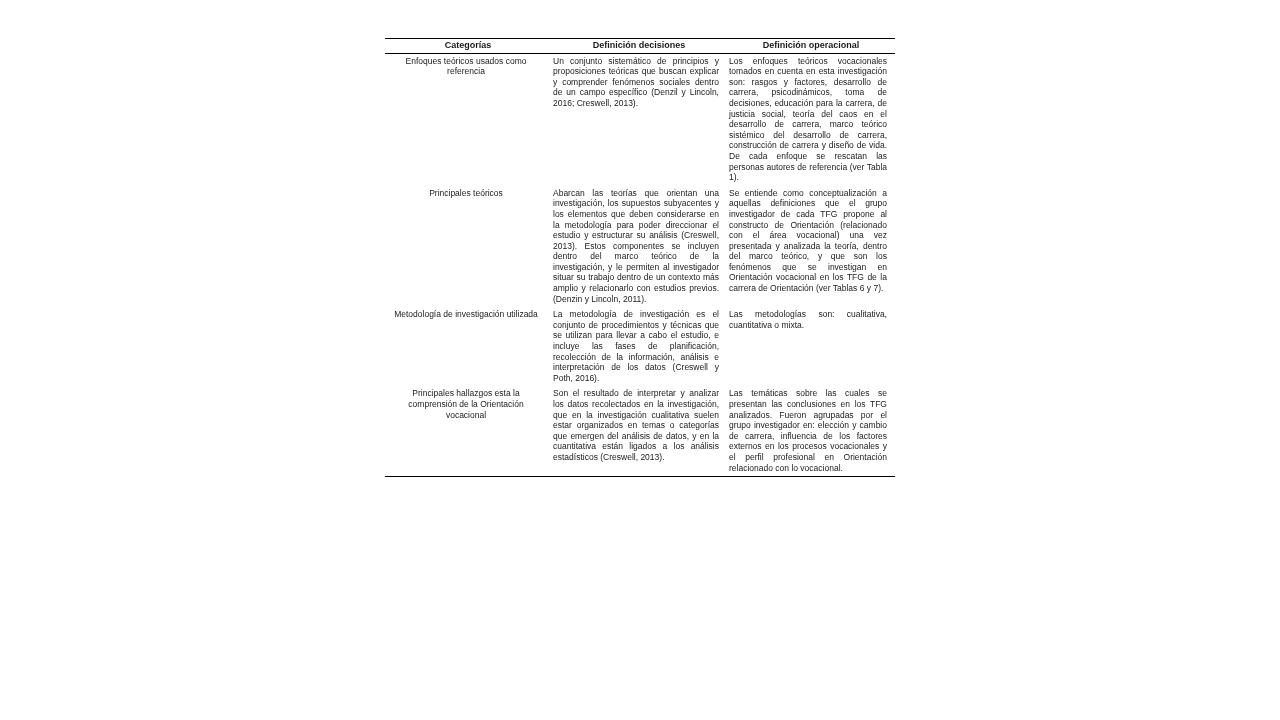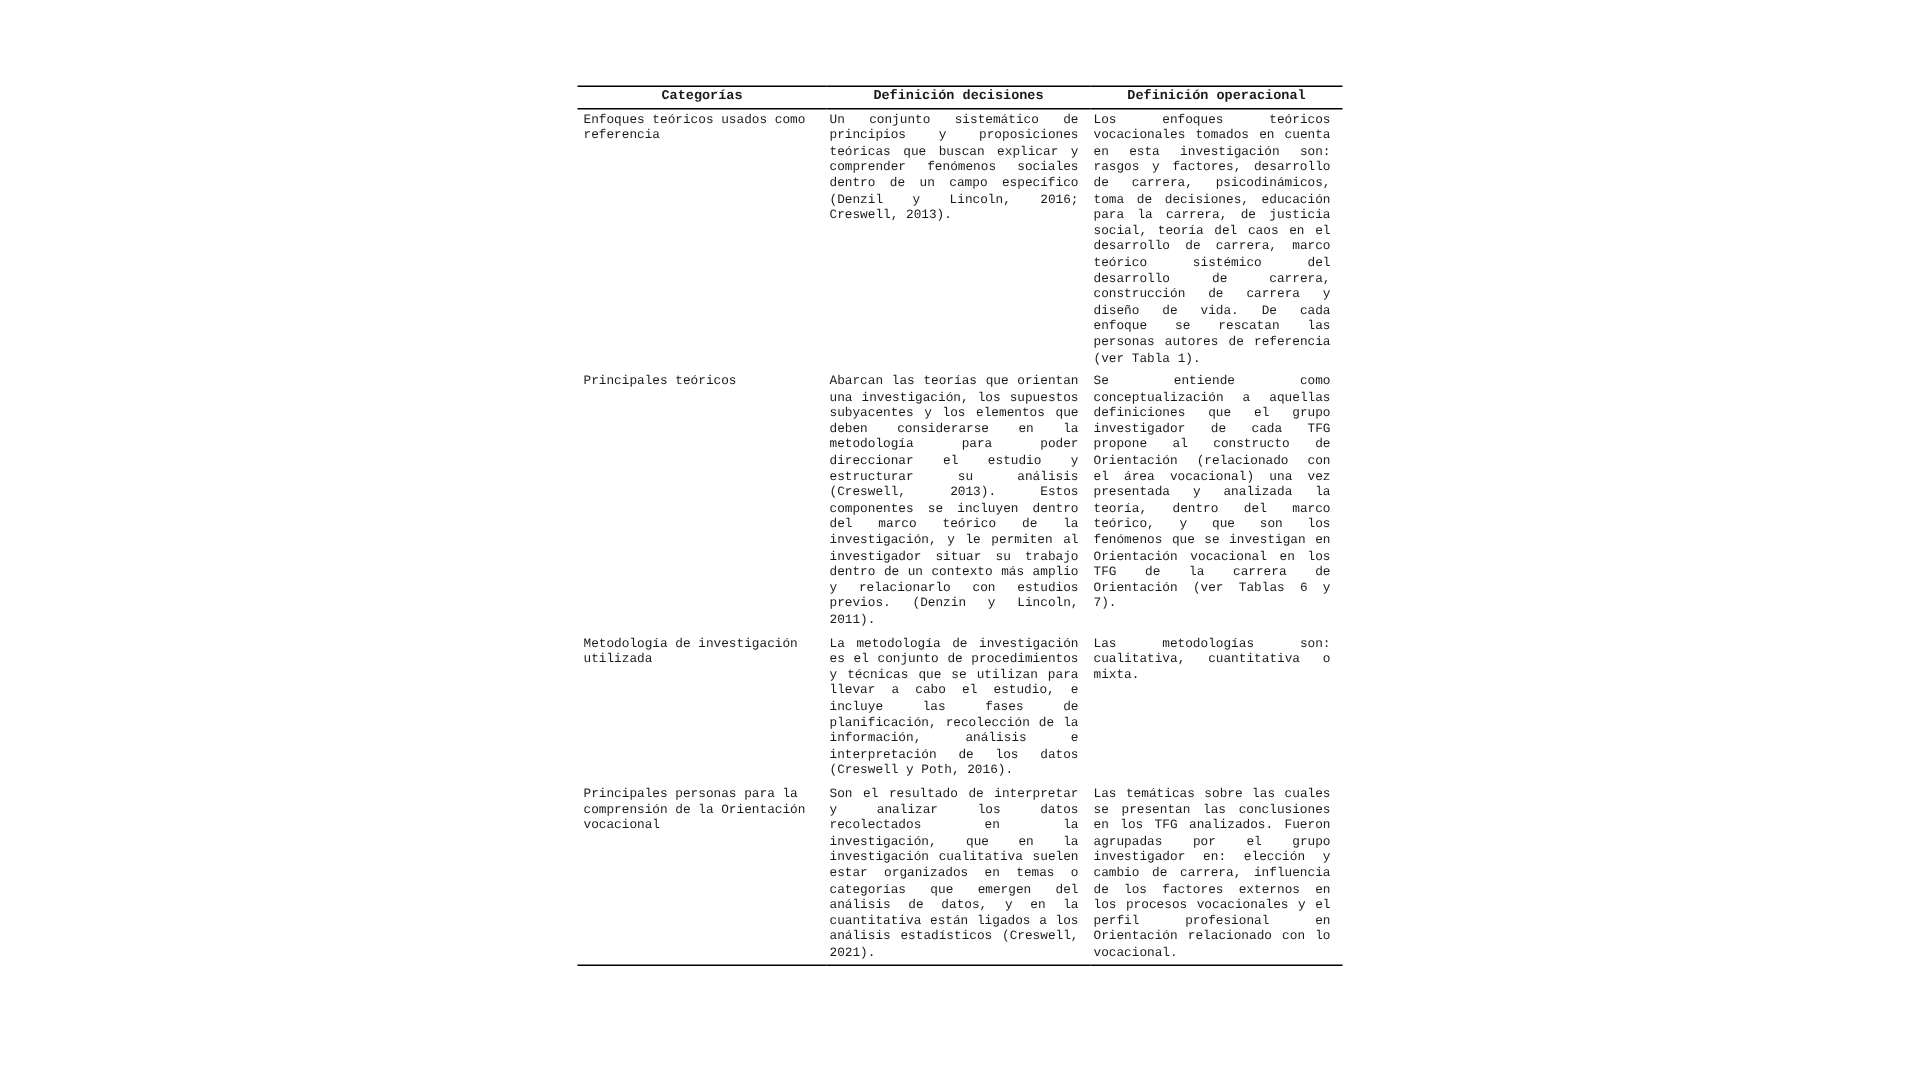--- a/index.html
+++ b/index.html
@@ -11,48 +11,47 @@
   .page {
     position: relative;
     width: 1280px;
     height: 720px;
     background: #ffffff;
     overflow: hidden;
   }
   .apa-table {
     position: absolute;
     left: 385px;
-    top: 57px;
+    top: 38px;
     width: 510px;
     border-collapse: collapse;
     table-layout: fixed;
     color: #1a1a1a;
     font-size: 8.5px;
     line-height: 10.6px;
-    font-family: Liberation Mono, monospace;
   }
   .apa-table col.c1 { width: 166px; }
   .apa-table col.c2 { width: 176px; }
   .apa-table col.c3 { width: 168px; }
 
   .apa-table thead th {
     border-top: 1.4px solid #000;
     border-bottom: 1px solid #000;
     font-weight: bold;
     text-align: center;
     font-size: 9px;
     padding: 1px 4px 2px 4px;
     vertical-align: middle;
   }
   .apa-table tbody td {
     vertical-align: top;
     padding: 2px 8px 3px 2px;
   }
   .apa-table tbody td.cat {
-    text-align: left;
+    text-align: center;
     padding-left: 4px;
   }
   .apa-table tbody td.def {
     text-align: justify;
     text-justify: inter-word;
     hyphens: none;
   }
   .apa-table tbody tr:last-child td {
     border-bottom: 1.4px solid #000;
   }
@@ -84,19 +83,19 @@
         <td class="cat">Principales teóricos</td>
         <td class="def">Abarcan las teorías que orientan una investigación, los supuestos subyacentes y los elementos que deben considerarse en la metodología para poder direccionar el estudio y estructurar su análisis (Creswell, 2013). Estos componentes se incluyen dentro del marco teórico de la investigación, y le permiten al investigador situar su trabajo dentro de un contexto más amplio y relacionarlo con estudios previos. (Denzin y Lincoln, 2011).</td>
         <td class="def">Se entiende como conceptualización a aquellas definiciones que el grupo investigador de cada TFG propone al constructo de Orientación (relacionado con el área vocacional) una vez presentada y analizada la teoría, dentro del marco teórico, y que son los fenómenos que se investigan en Orientación vocacional en los TFG de la carrera de Orientación (ver Tablas 6 y 7).</td>
       </tr>
       <tr>
         <td class="cat">Metodología de investigación utilizada</td>
         <td class="def">La metodología de investigación es el conjunto de procedimientos y técnicas que se utilizan para llevar a cabo el estudio, e incluye las fases de planificación, recolección de la información, análisis e interpretación de los datos (Creswell y Poth, 2016).</td>
         <td class="def">Las metodologías son: cualitativa, cuantitativa o mixta.</td>
       </tr>
       <tr>
-        <td class="cat">Principales personas para la comprensión de la Orientación vocacional</td>
-        <td class="def">Son el resultado de interpretar y analizar los datos recolectados en la investigación, que en la investigación cualitativa suelen estar organizados en temas o categorías que emergen del análisis de datos, y en la cuantitativa están ligados a los análisis estadísticos (Creswell, 2021).</td>
+        <td class="cat">Principales hallazgos esta la comprensión de la Orientación vocacional</td>
+        <td class="def">Son el resultado de interpretar y analizar los datos recolectados en la investigación, que en la investigación cualitativa suelen estar organizados en temas o categorías que emergen del análisis de datos, y en la cuantitativa están ligados a los análisis estadísticos (Creswell, 2013).</td>
         <td class="def">Las temáticas sobre las cuales se presentan las conclusiones en los TFG analizados. Fueron agrupadas por el grupo investigador en: elección y cambio de carrera, influencia de los factores externos en los procesos vocacionales y el perfil profesional en Orientación relacionado con lo vocacional.</td>
       </tr>
     </tbody>
   </table>
 </div>
 
 </body></html>

